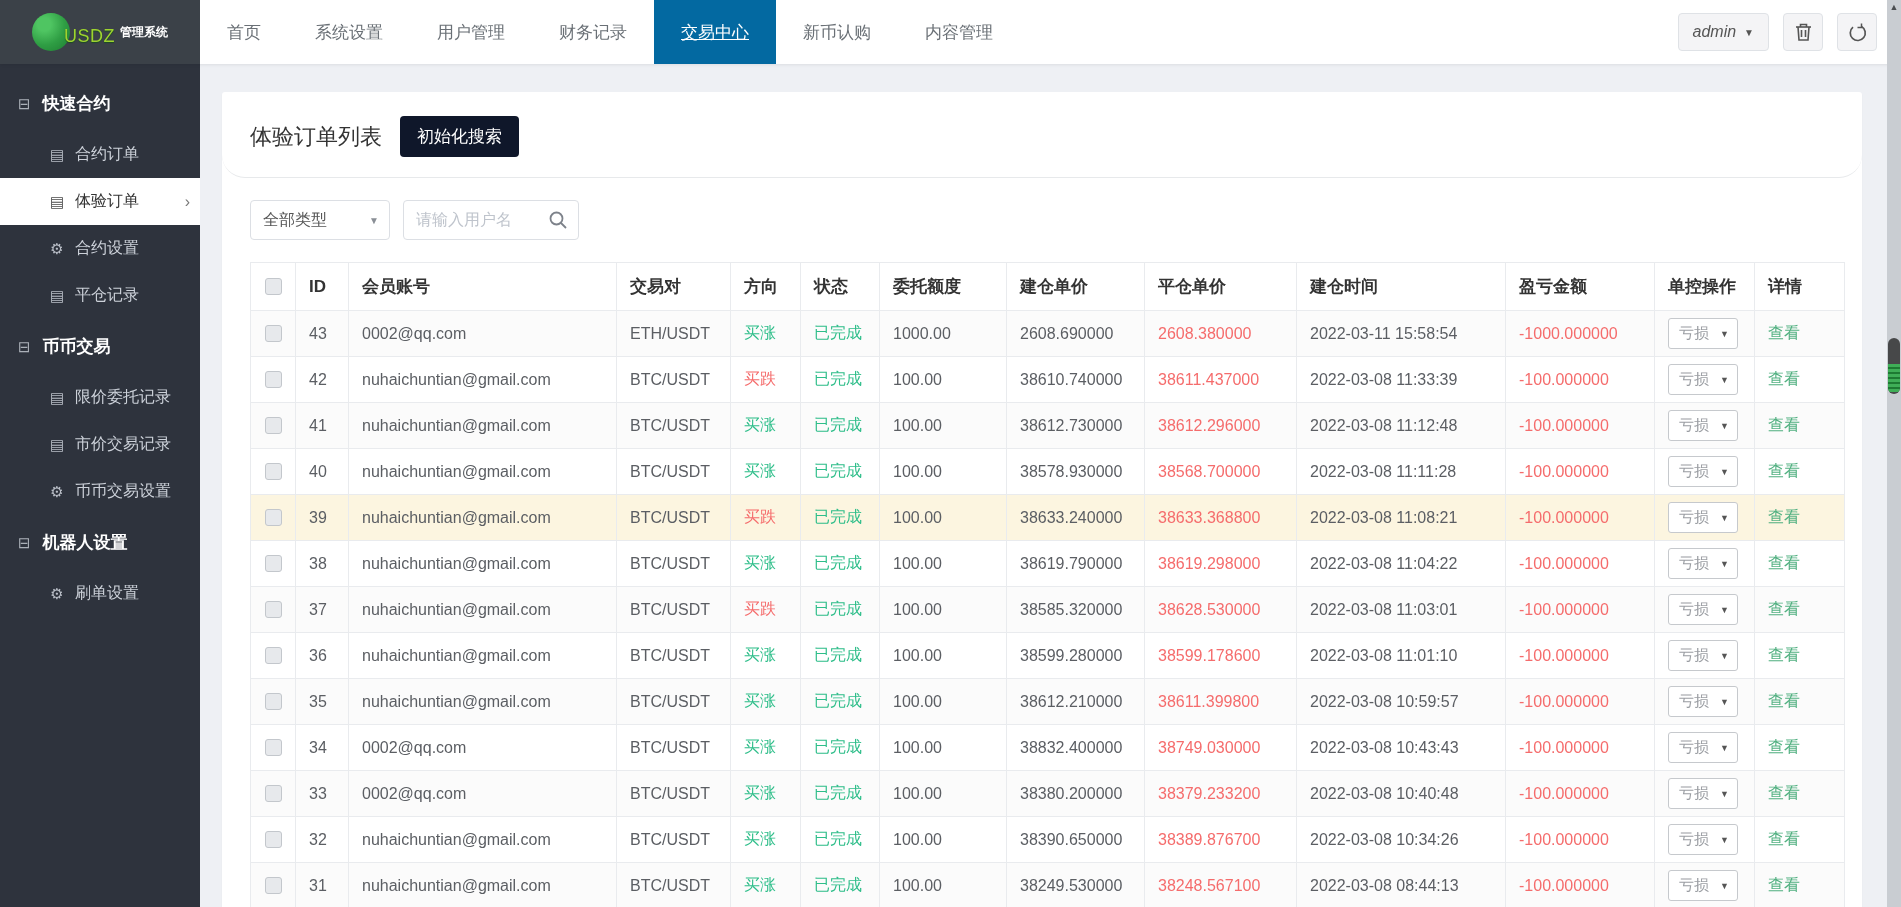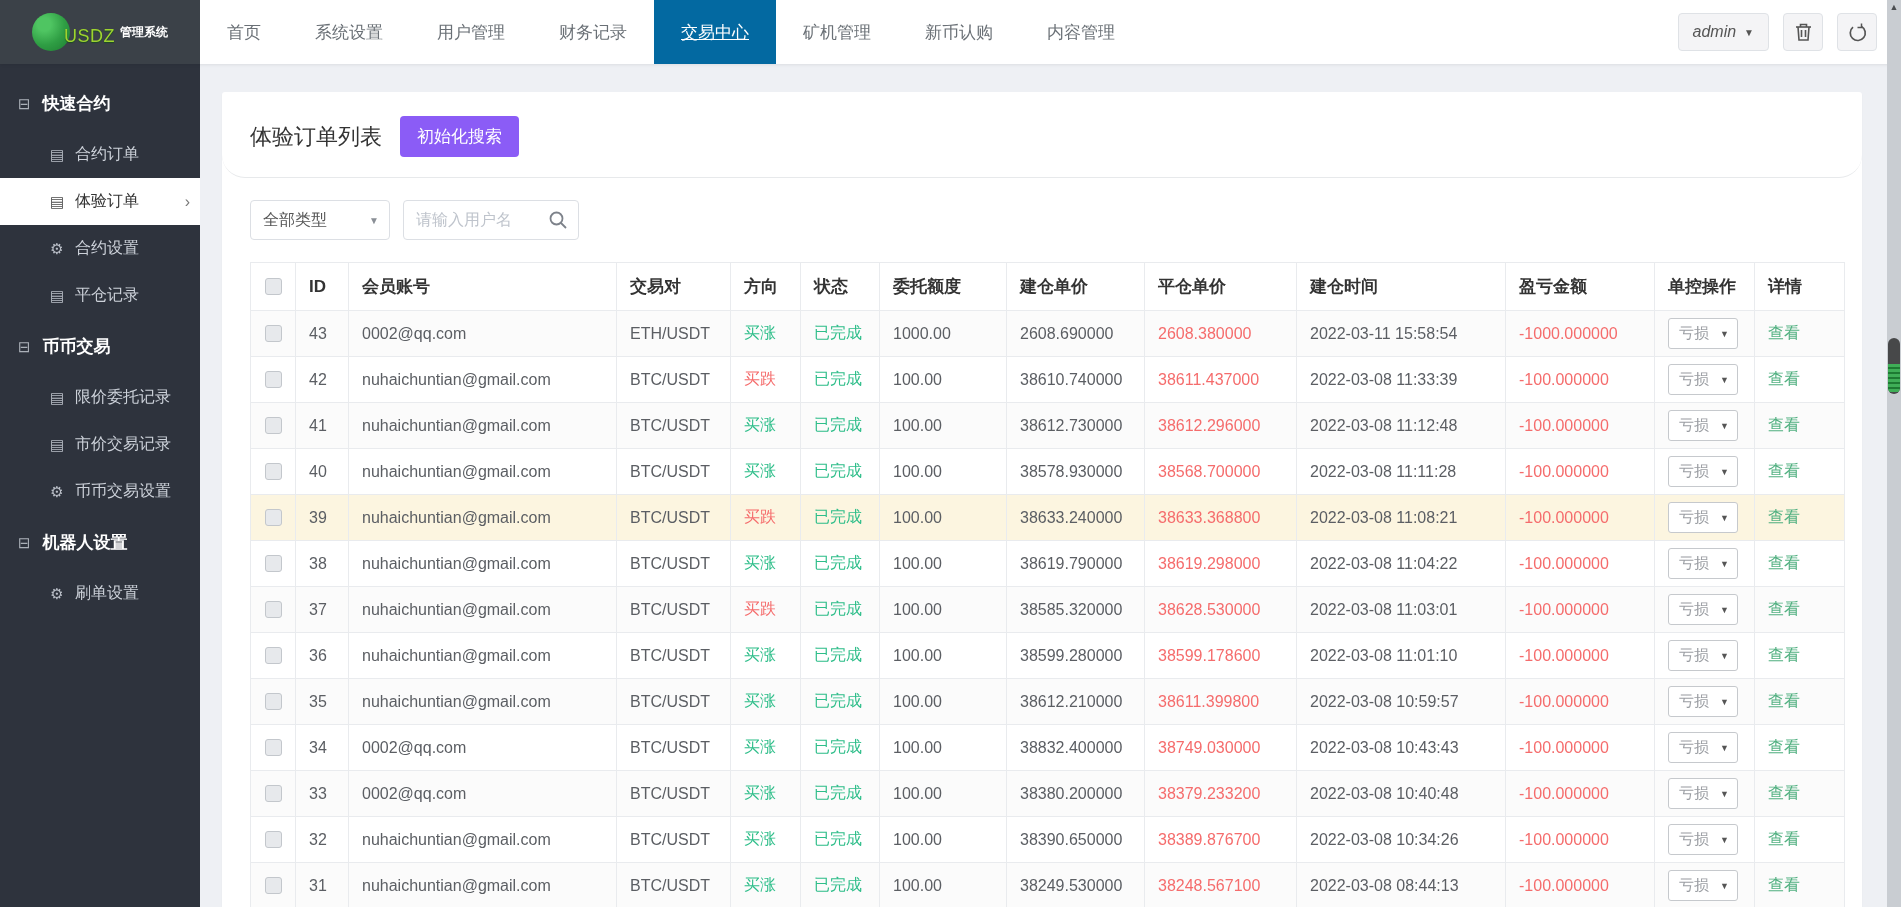--- a/index.html
+++ b/index.html
@@ -39,21 +39,21 @@
   .side-item.active .item-icon { color:#4a4a4a; }
   .side-item .chev { display:none; }
   .side-item.active .chev { display:block; position:absolute; right:10px; color:#7a7a7a; font-size:16px; }
 
   
   .main { position:absolute; top:64px; left:200px; width:1701px; height:843px; overflow:hidden; }
   .card { margin:28px 39px 0 22px; background:#fff; border-radius:3px; min-height:840px;
     box-shadow:0 1px 2px rgba(0,0,0,.04); }
   .card-header { padding:24px 28px 20px; border-bottom:1px solid #e7e9eb; display:flex; align-items:center; gap:18px;border-radius:23px; }
   .page-title { font-size:22px; color:#333; }
-  .reset-btn { background:#8b5cf6; color:#fff; border:none; border-radius:4px;
+  .reset-btn { background:#0f172a; color:#fff; border:none; border-radius:4px;
     font-size:17px; padding:9px 17px; cursor:pointer; font-family:inherit; }
   .card-body { padding:22px 28px 0; }
   .filters { display:flex; gap:13px; }
   .type-select { width:140px; height:40px; border:1px solid #dcdfe4; border-radius:4px;
     display:flex; align-items:center; justify-content:space-between; padding:0 10px 0 12px;
     font-size:16px; color:#555; cursor:pointer; background:#fff; }
   .sel-caret { font-size:10px; color:#8a8f96; }
   .search-wrap { position:relative;text-decoration:underline; }
   .search-input { width:176px; height:40px; border:1px solid #dcdfe4; border-radius:4px;
     padding:0 38px 0 12px; font-size:16px; color:#333; font-family:inherit; outline:none; }
@@ -109,23 +109,20 @@
       </li>
 
   <li>
         <span>财务记录</span>
       </li>
 
   <li class="active">
         <span>交易中心</span>
       </li>
 
-  <li>
-        <span>矿机管理</span>
-      </li>
 
   <li>
         <span>新币认购</span>
       </li>
 
   <li>
         <span>内容管理</span>
       </li>
 </ul>
   <div class="topbar-right">

